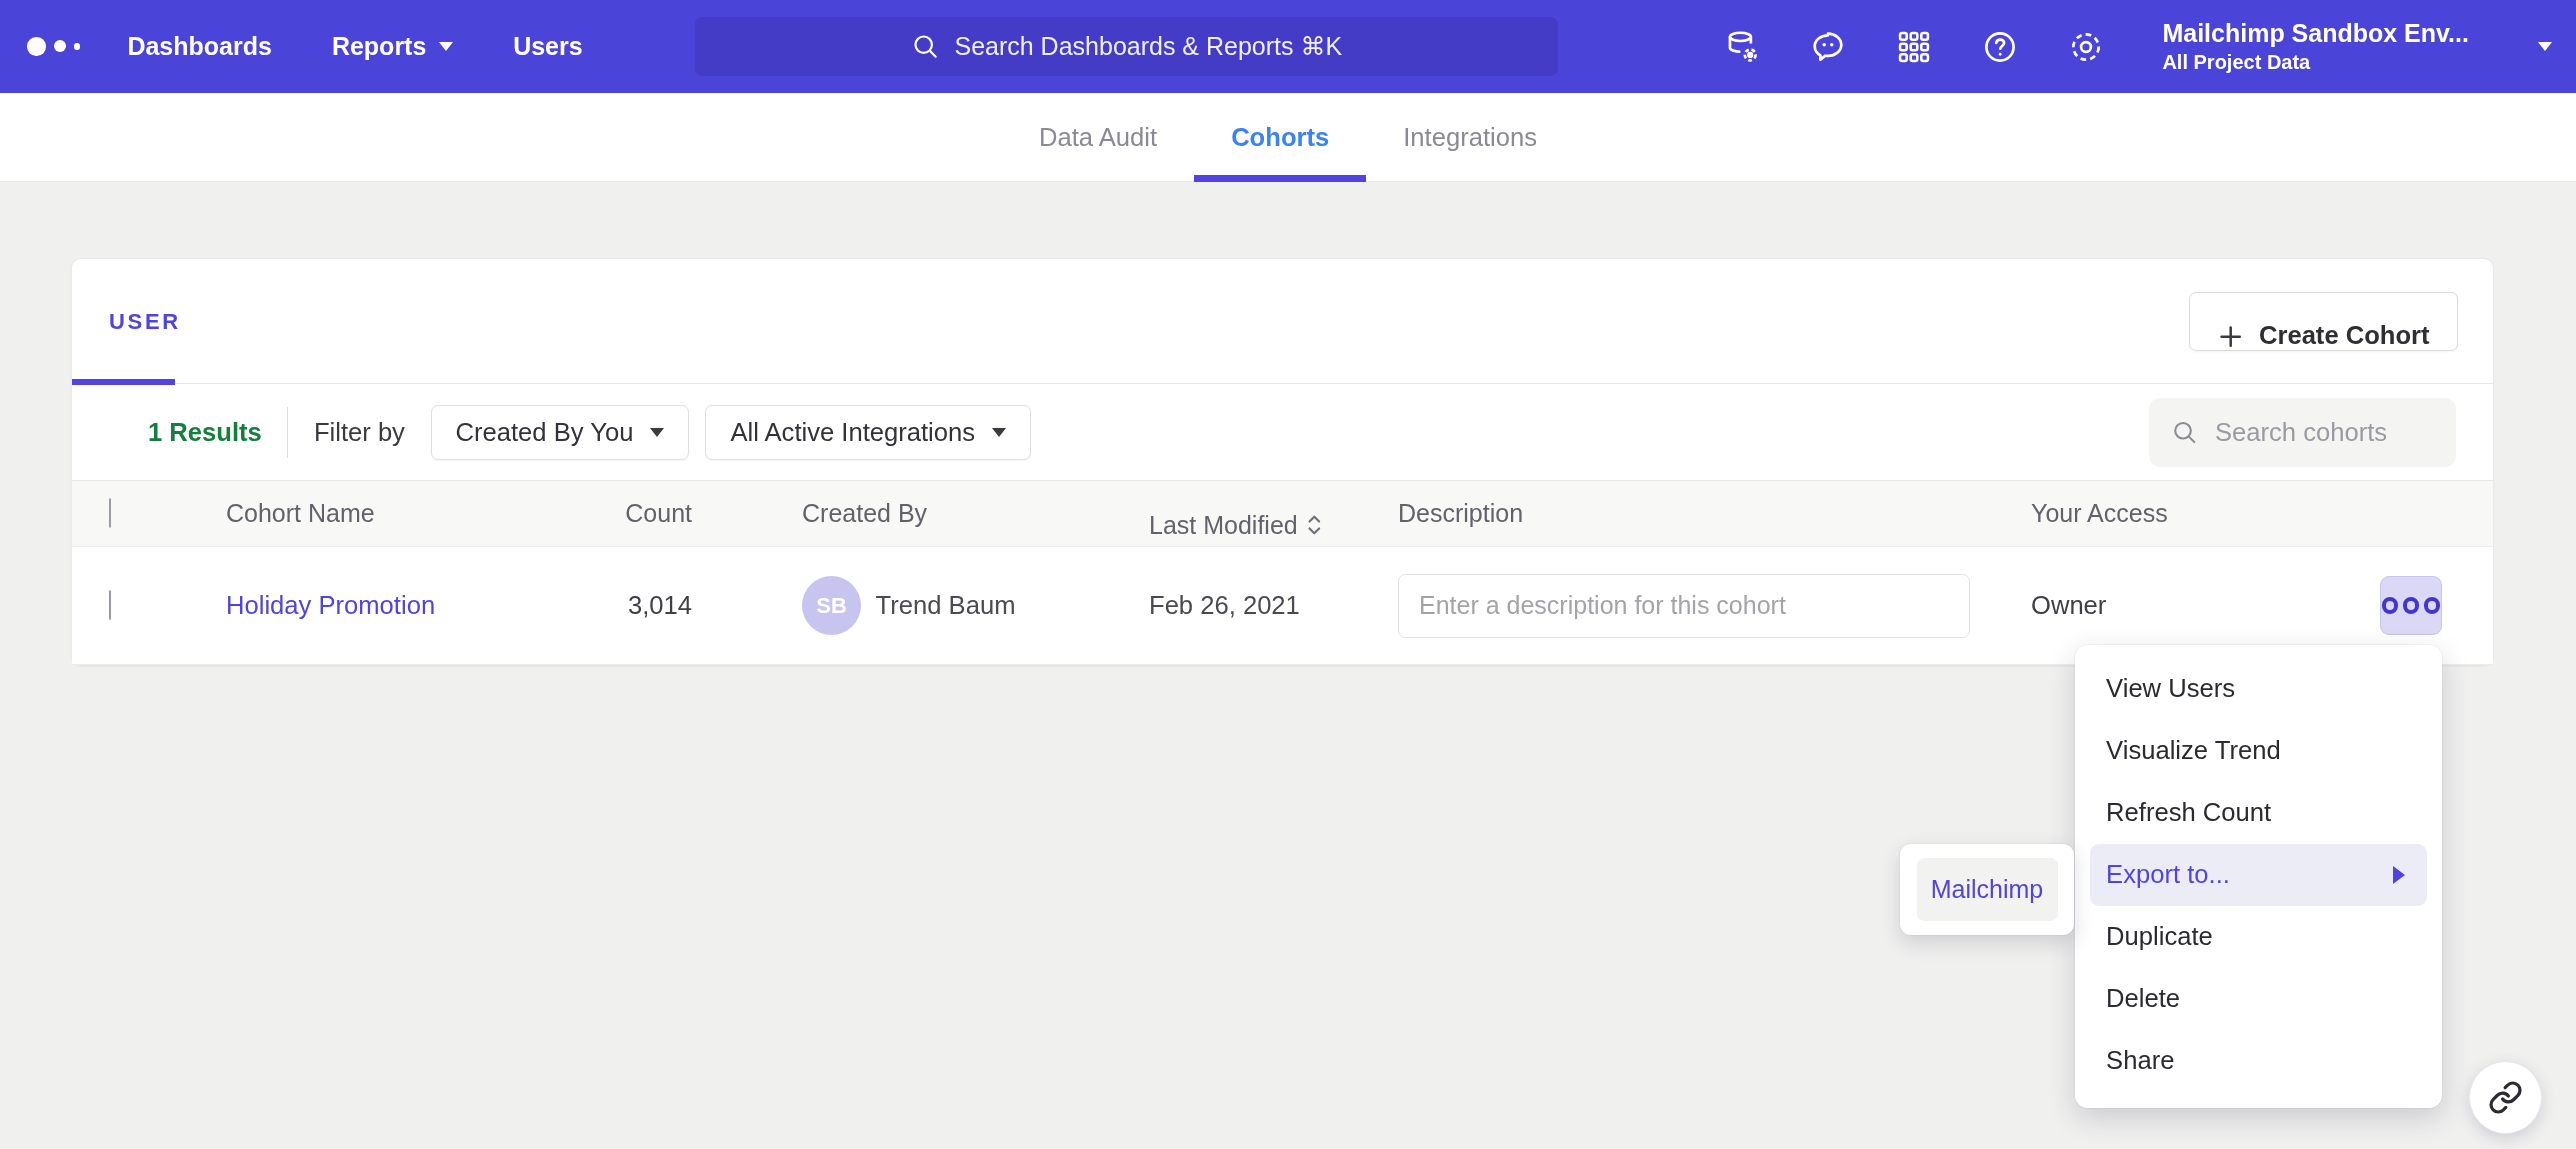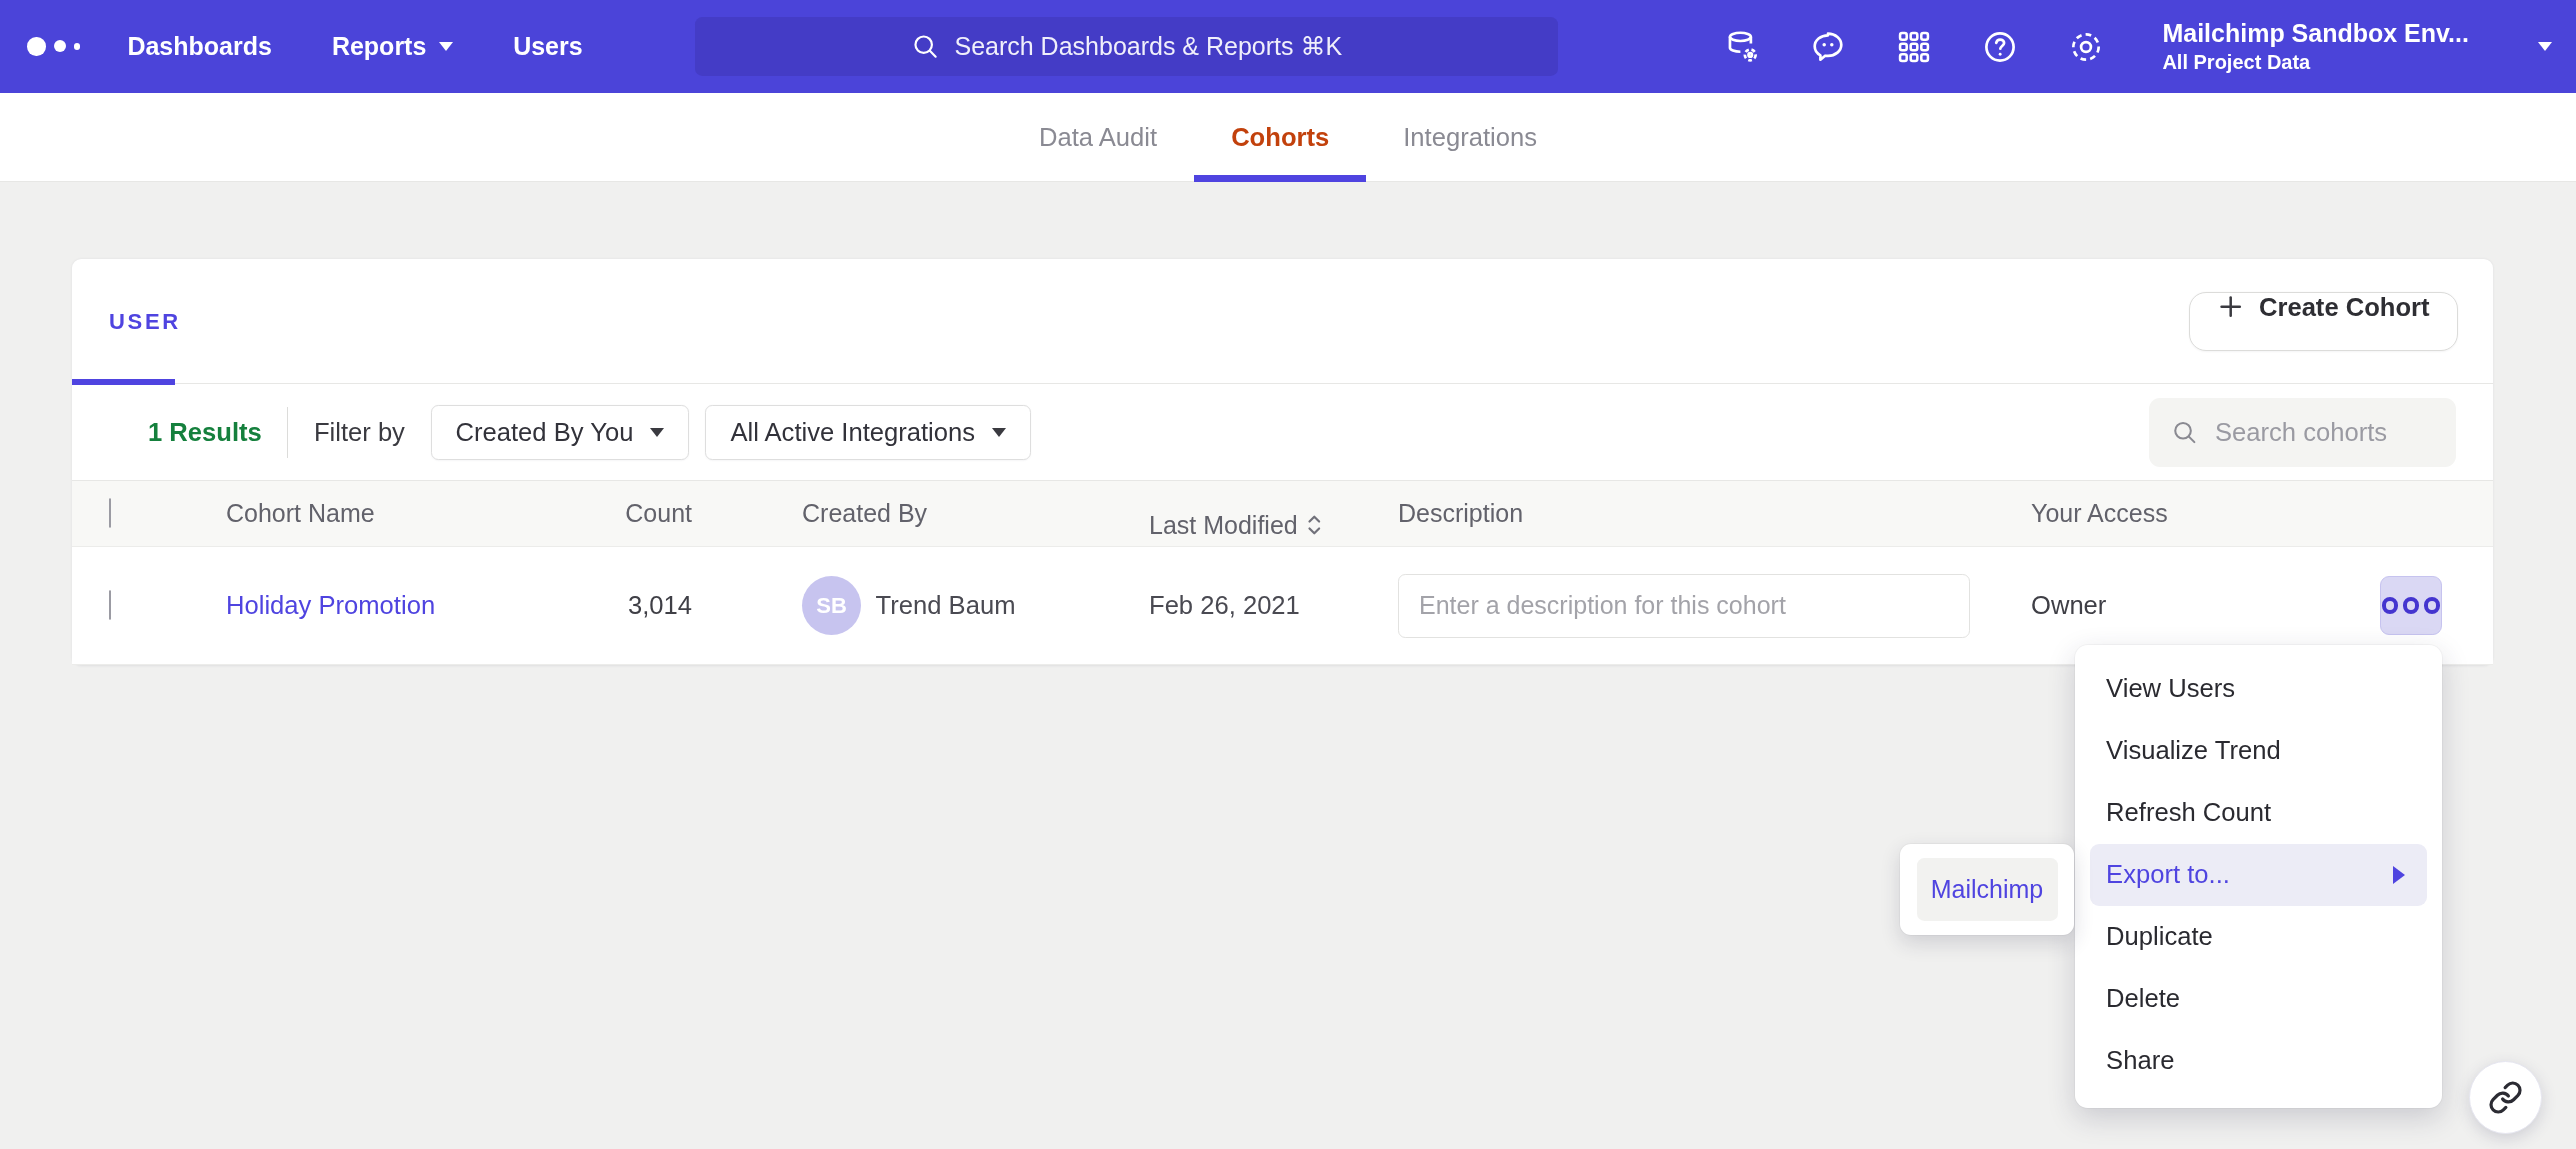--- a/index.html
+++ b/index.html
@@ -30,33 +30,33 @@
   .project{display:flex;flex-direction:column;gap:3.7px;margin-left:9.1px;cursor:pointer;max-width:302px;}
   .project .pname{font-size:25px;font-weight:700;white-space:nowrap;}
   .project .pscope{font-size:20px;font-weight:700;white-space:nowrap;}
   .project-caret{margin-left:25.6px;cursor:pointer;}
 
   
   .tabsbar{position:absolute;left:0;top:93px;width:100%;height:89px;background:#fff;
     border-bottom:0.9px solid #e7e7e5;display:flex;align-items:center;justify-content:center;gap:0;}
   .tab{position:relative;height:89px;display:flex;align-items:center;padding:0 37px;
     font-size:25.6px;color:#8a8a93;cursor:pointer;white-space:nowrap;}
-  .tab.active{color:#c2410c;font-weight:600;}
+  .tab.active{color:#3b82f6;font-weight:600;}
   .tab.active::after{content:"";position:absolute;left:0;right:0;bottom:0;height:6.4px;background:var(--accent);}
 
   
   .card{position:absolute;left:72px;top:259px;width:2421px;height:406px;background:#fff;
     border-radius:9.1px;box-shadow:0 0.9px 2.7px rgba(30,30,50,.08);}
   .card-tabs{position:relative;height:125px;display:flex;align-items:center;border-bottom:0.9px solid #e7e7e5;}
   .user-tab{position:absolute;left:0;top:0;height:125px;width:103px;padding-left:37px;
     display:flex;align-items:center;cursor:pointer;}
   .user-tab .label{color:var(--accent);font-size:22px;font-weight:700;letter-spacing:2.7px;}
   .user-tab::after{content:"";position:absolute;left:0;bottom:-0.9px;width:103px;height:5.5px;background:var(--accent);}
-  .create-btn{position:absolute;right:35px;top:33px;height:59px;display:flex;align-items:flex-start;gap:14.6px;
-    padding:0 27.4px;background:#fff;border:0.9px solid #dcdcda;border-radius:17px;cursor:pointer;
+  .create-btn{position:absolute;right:35px;top:33px;height:59px;display:flex;align-items:flex-end;gap:14.6px;
+    padding:0 27.4px;background:#fff;border:0.9px solid #dcdcda;border-radius:7px;cursor:pointer;
     font-size:25.6px;font-weight:600;color:#2e2e33;box-shadow:0 0.9px 1.8px rgba(30,30,50,.05);}
 
   
   .filters{height:97px;display:flex;align-items:center;padding:0 37px;border-bottom:0.9px solid #e7e7e5;}
   .results{margin-left:39px;font-size:25.6px;font-weight:700;color:#15803d;white-space:nowrap;}
   .vdivider{width:0.9px;height:51px;background:#dcdcda;margin:0 25.6px;}
   .filter-label{font-size:25.6px;font-weight:500;color:#3a3a40;margin-right:25.6px;white-space:nowrap;}
   .dropdown{height:55px;display:flex;align-items:center;gap:16.5px;padding:0 24px;margin-right:16.5px;
     border:0.9px solid #dedede;border-radius:7.3px;background:#fff;cursor:pointer;
     font-size:25.6px;font-weight:500;color:#32323a;white-space:nowrap;box-shadow:0 0.9px 1.8px rgba(30,30,50,.04);}

